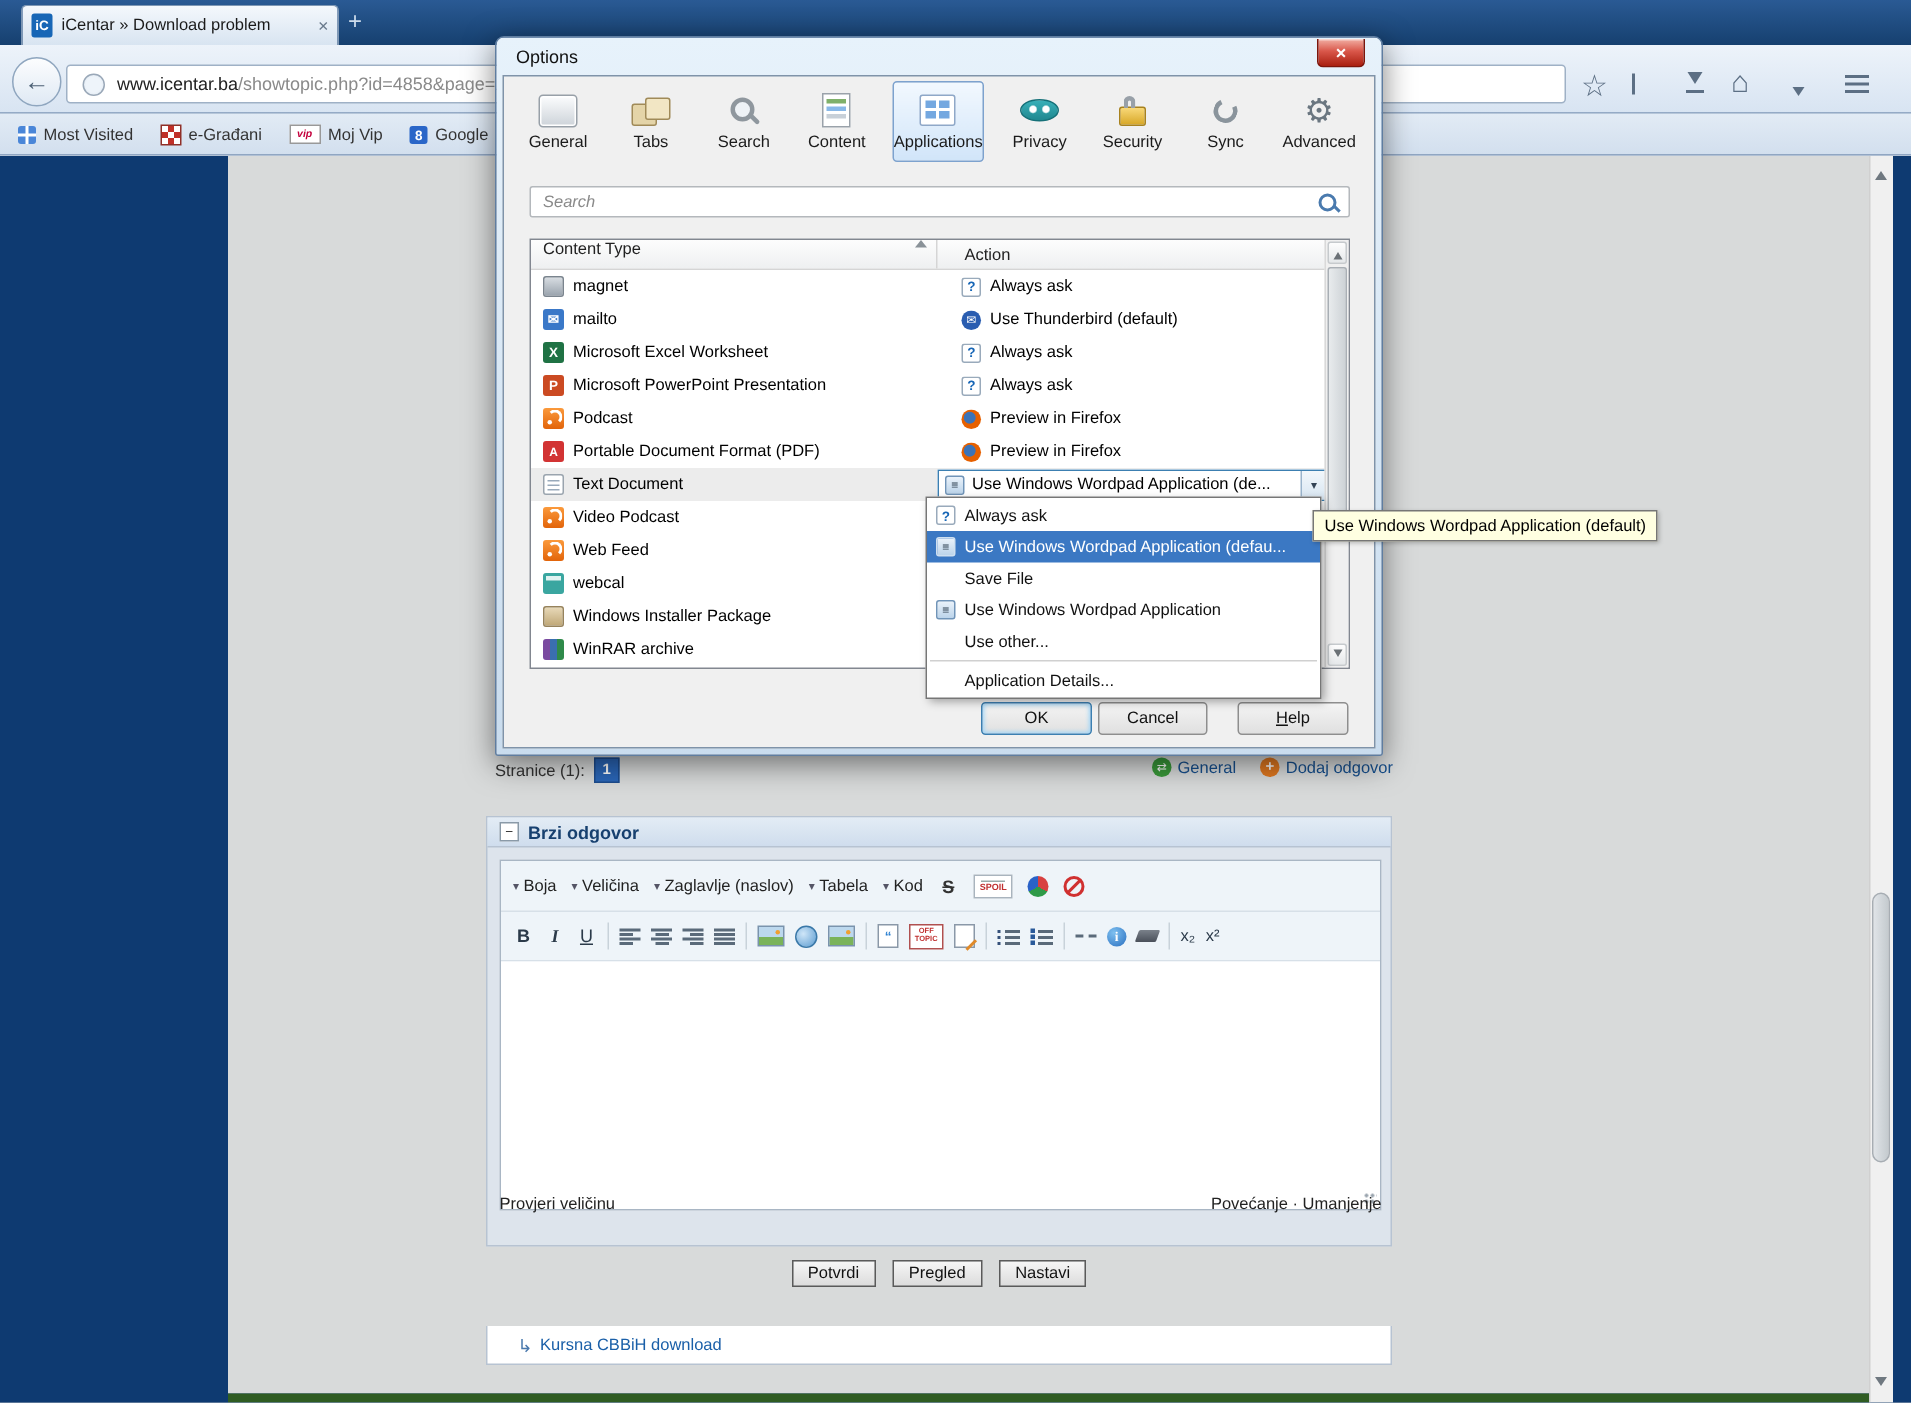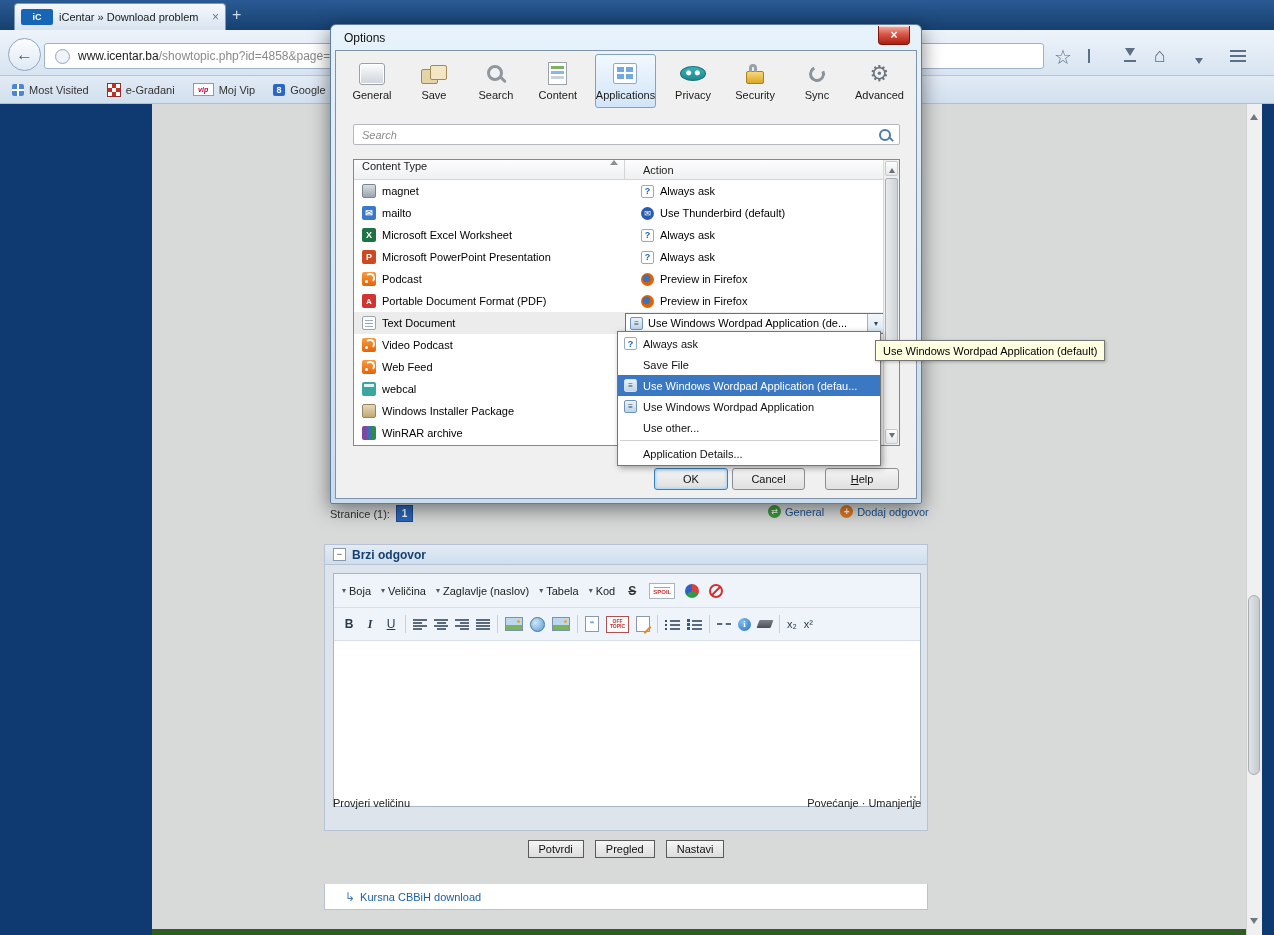--- a/index.html
+++ b/index.html
@@ -4,21 +4,21 @@
 <style>
   html,body{margin:0;padding:0}
   body{width:1274px;height:935px;position:relative;overflow:hidden;
        font-family:"Liberation Sans",sans-serif;background:#0e3a71;font-size:11px;color:#222}
   .abs{position:absolute}
   
   .tabbar{left:0;top:0;width:1274px;height:30px;background:linear-gradient(#2a5a94,#16406f)}
   .tab{left:14px;top:3px;width:212px;height:27px;background:linear-gradient(#f4f8fc,#d8e4f1);
        border:1px solid #7e97b4;border-bottom:none;border-radius:4px 4px 0 0;
        display:flex;align-items:center;padding:0 6px;box-sizing:border-box}
-  .favicon{width:32px;height:16px;background:#1766b6;color:#fff;font-weight:bold;font-size:9px;
+  .favicon{width:14px;height:16px;background:#1766b6;color:#fff;font-weight:bold;font-size:9px;
        display:flex;align-items:center;justify-content:center;border-radius:2px;flex:none}
   .tab-title{font-size:11px;color:#1a1a1a;margin-left:6px;white-space:nowrap;overflow:hidden;flex:1}
   .tab-close{color:#6b7b8d;font-size:12px;margin-left:4px;cursor:default}
   .newtab{left:232px;top:6px;color:#cddcec;font-size:16px}
   .navbar{left:0;top:30px;width:1274px;height:46px;background:linear-gradient(#edf3fa,#d8e4f2);
        border-bottom:1px solid #b6c6d9;box-sizing:border-box}
   .backbtn{left:8px;top:38px;width:31px;height:31px;border-radius:50%;
        background:linear-gradient(#fcfdfe,#dfe9f4);border:1px solid #8fa6bf;color:#4e6276;
        font-size:17px;display:flex;align-items:center;justify-content:center;z-index:3}
   .urlbar{left:44px;top:43px;width:1000px;height:26px;background:#fff;border:1px solid #9fb1c6;
@@ -424,21 +424,21 @@
       <div class="cat">
         <span class="ci">
             <span class="ci-general"></span>
           </span>
         <span>General</span>
       </div>
       <div class="cat">
         <span class="ci">
             <span class="ci-tabs"></span>
           </span>
-        <span>Save</span>
+        <span>Tabs</span>
       </div>
       <div class="cat">
         <span class="ci">
             <span class="ci-search"></span>
           </span>
         <span>Search</span>
       </div>
       <div class="cat">
         <span class="ci">
             <span class="ci-content"></span>
@@ -622,27 +622,27 @@
       </div>
   </div>
 </div>
 
 
 <div class="abs pop">
   <div class="pop-item">
     <span class="ai ai-ask"></span>
     <span>Always ask</span>
   </div>
+  <div class="pop-item sel">
+    <span class="ai ai-wordpad"></span>
+    <span>Use Windows Wordpad Application (defau...</span>
+  </div>
   <div class="pop-item">
     <span class="ai ai-empty"></span>
     <span>Save File</span>
-  </div>
-  <div class="pop-item sel">
-    <span class="ai ai-wordpad"></span>
-    <span>Use Windows Wordpad Application (defau...</span>
   </div>
   <div class="pop-item">
     <span class="ai ai-wordpad"></span>
     <span>Use Windows Wordpad Application</span>
   </div>
   <div class="pop-item">
     <span class="ai ai-empty"></span>
     <span>Use other...</span>
   </div>
   <div class="pop-sep"></div>

